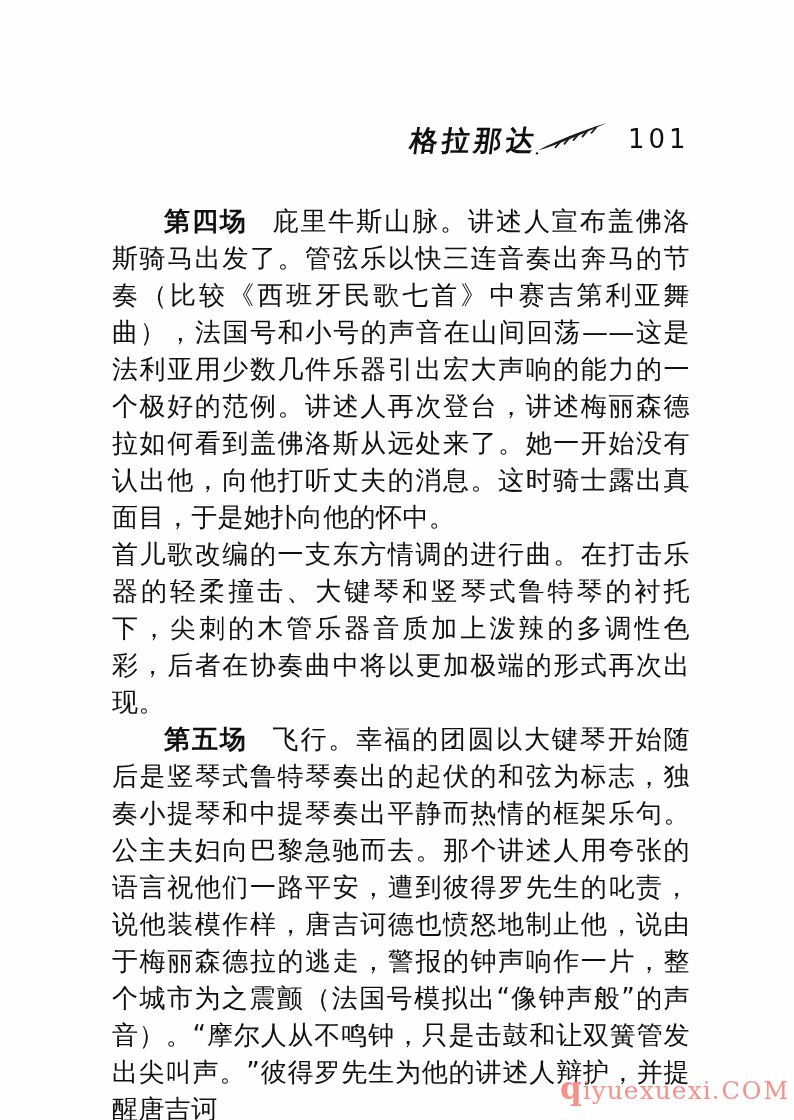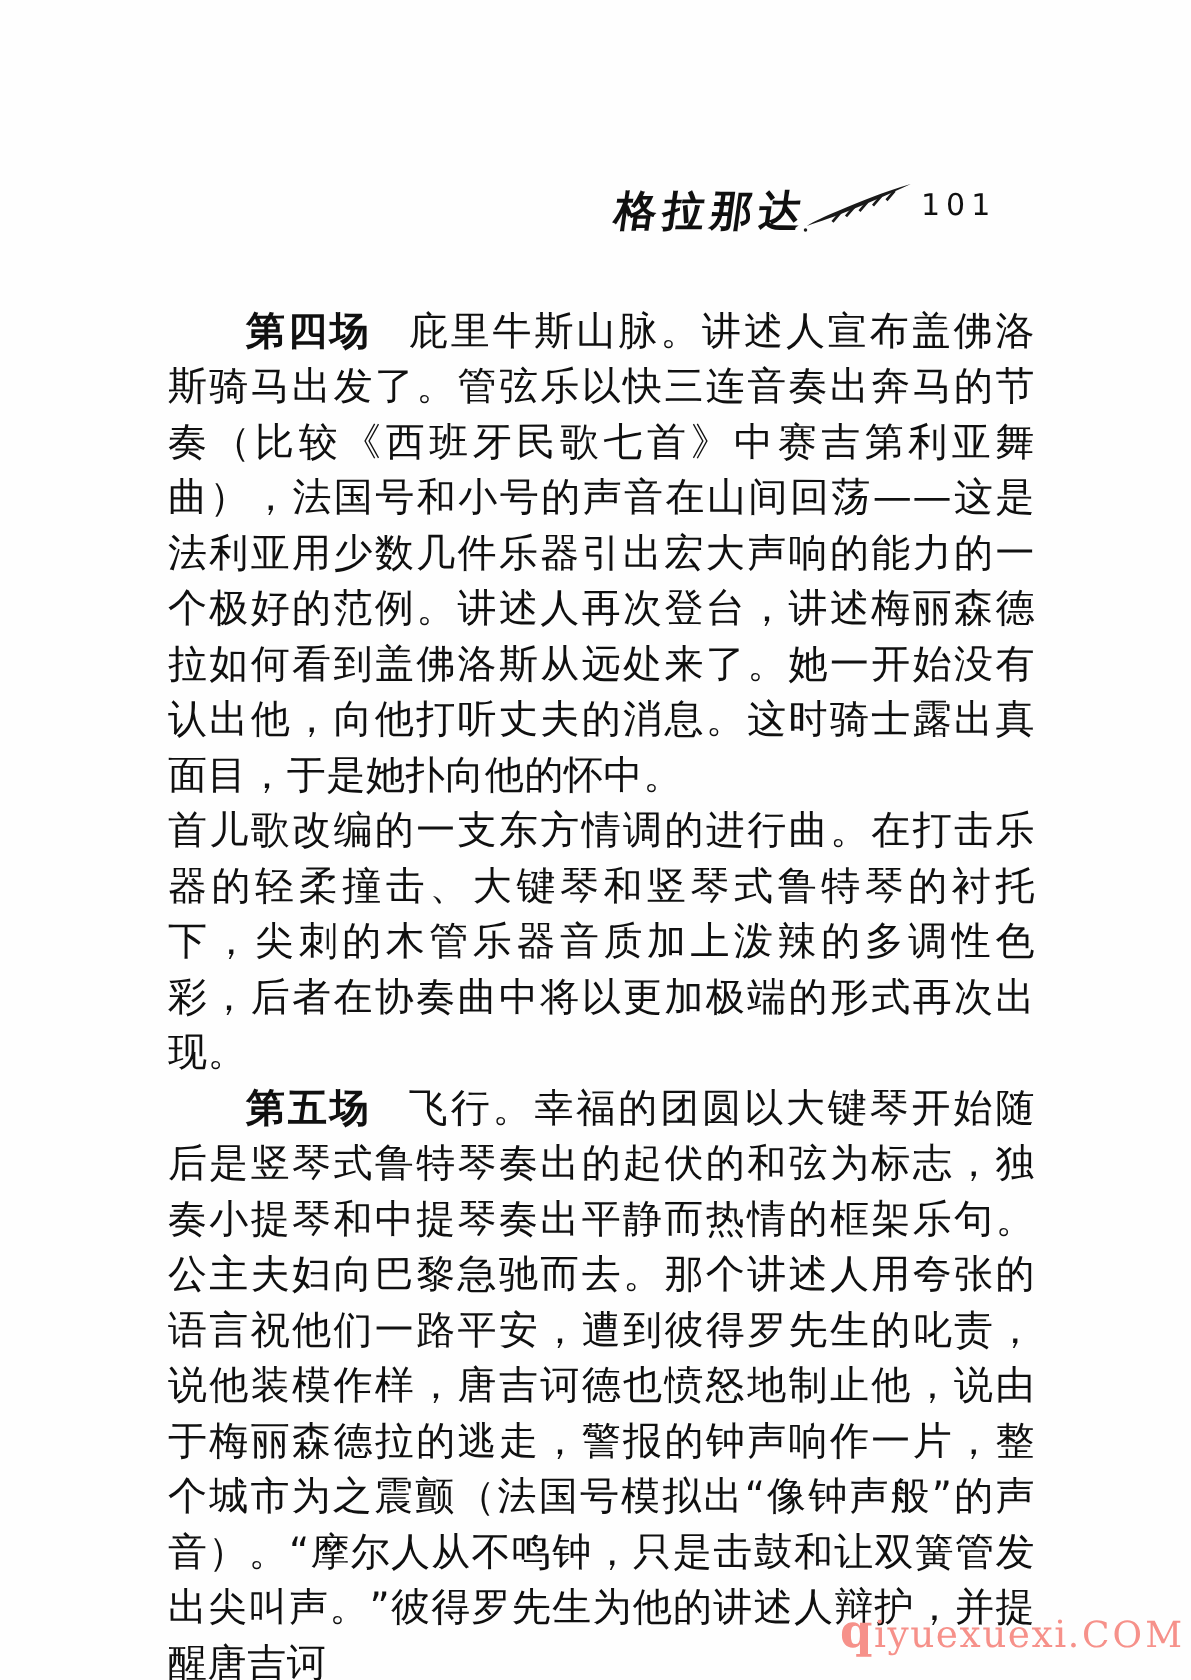--- a/index.html
+++ b/index.html
@@ -36,23 +36,23 @@
   }
   .flourish {
     position: absolute;
     left: 532px;
     top: 120px;
     width: 82px;
     height: 36px;
   }
   .folio {
     position: absolute;
-    left: 614px;
+    left: 628px;
     top: 124px;
-    font-size: 20px;
+    font-size: 26px;
     letter-spacing: 4px;
     white-space: nowrap;
   }
 
   
   .body-text {
     position: absolute;
     left: 112px;
     top: 203px;
     width: 578px;

